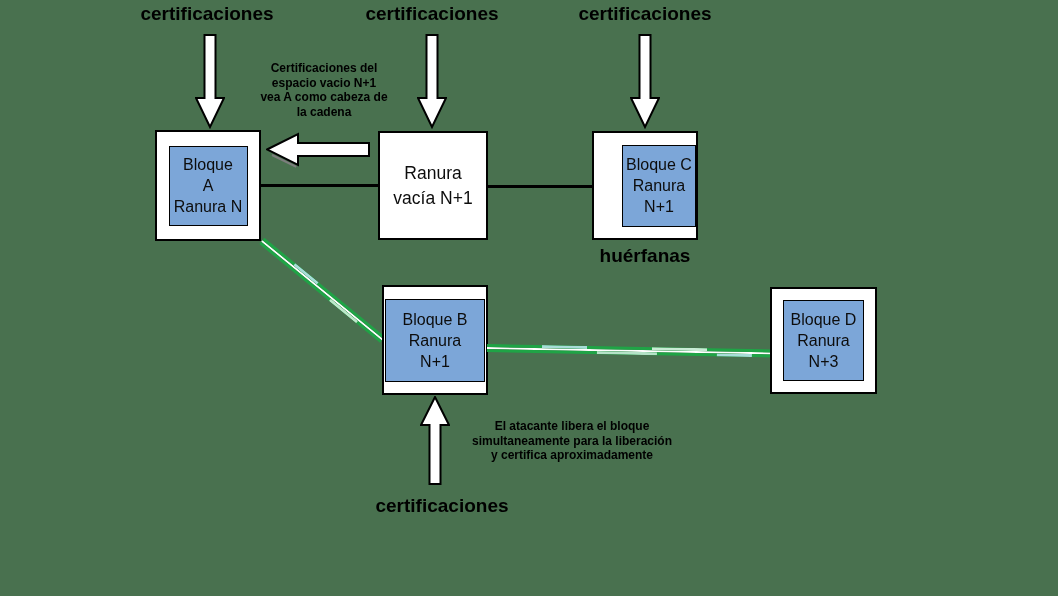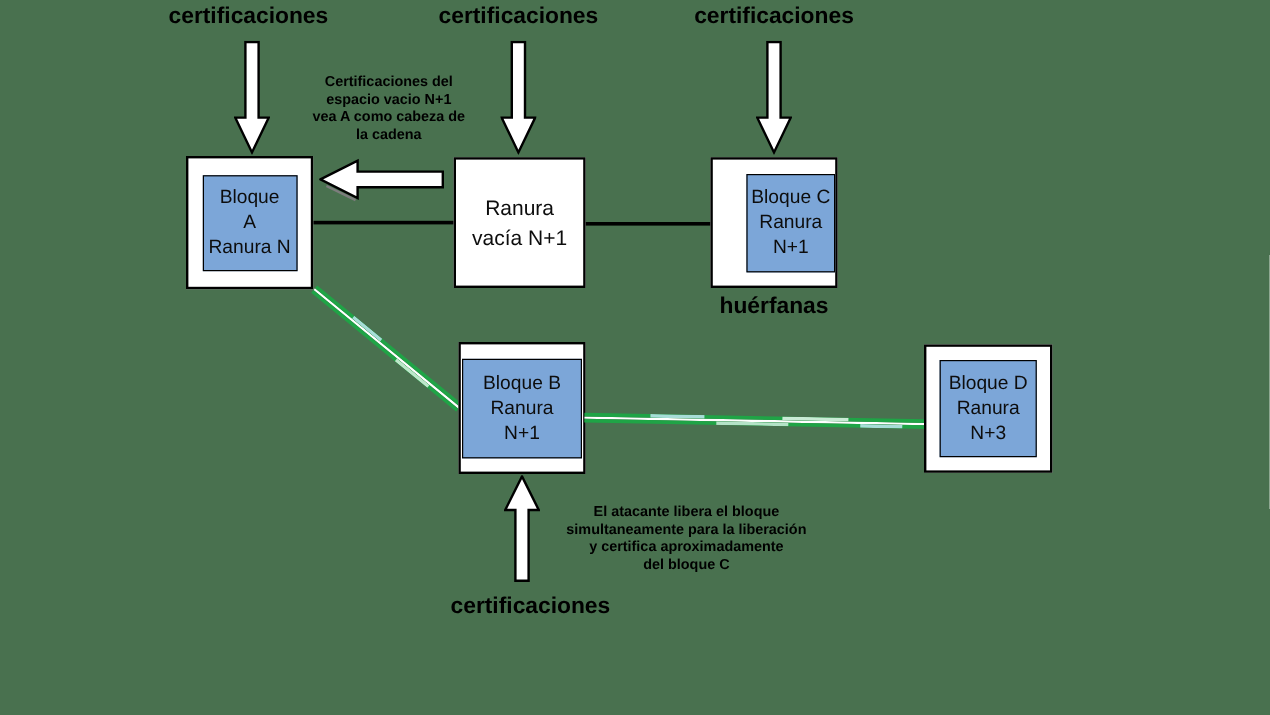--- a/index.html
+++ b/index.html
@@ -176,18 +176,17 @@
   </div>
 
   <svg class="arrow-svg" style="left:420px;top:396px;" width="30" height="90" viewBox="0 0 30 90">
     <polygon points="15,1 29,29 20.5,29 20.5,88 9.5,88 9.5,29 1,29" fill="#ffffff" stroke="#000000" stroke-width="2"></polygon>
   </svg>
 
   <div class="note" style="left:458px;top:419px;width:228px;">
     <div>El atacante libera el bloque</div>
     <div>simultaneamente para la liberación</div>
     <div>y certifica aproximadamente</div>
-    <div>del bloque C</div>
   </div>
 
   <div class="lbl-cert" style="left:372px;top:495px;">certificaciones</div>
 
 </div>
 
 </body></html>

